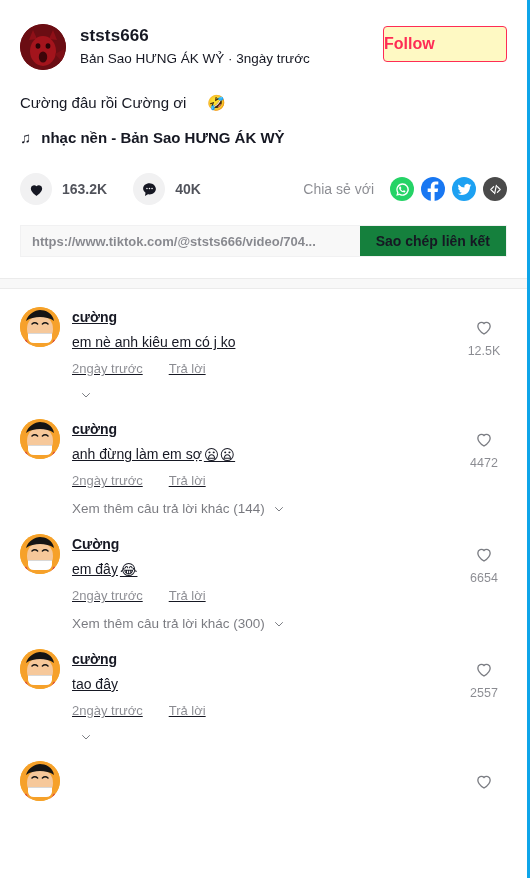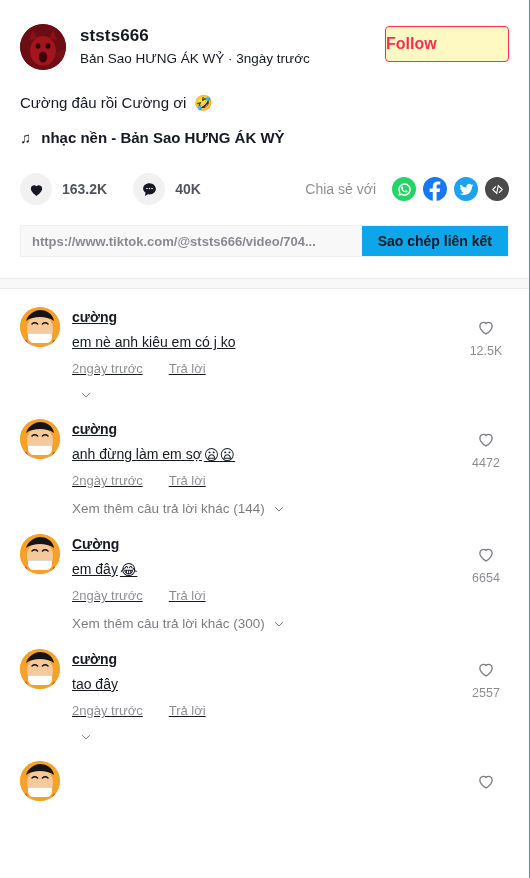--- a/index.html
+++ b/index.html
@@ -14,21 +14,21 @@
     color: #161823;
     overflow: hidden;
     position: relative;
   }
   .page {
     width: 530px;
     height: 878px;
     position: relative;
     background: #fff;
     box-sizing: border-box;
-    border-right: 1px solid #0ea5e9;
+    border-right: 3px solid #0ea5e9;
     overflow: hidden;
   }
 
   
   .header {
     padding: 24px 20px 0 20px;
   }
   .author-row {
     display: flex;
     align-items: flex-start;
@@ -79,21 +79,21 @@
     margin-top: 2px;
   }
 
   .caption {
     font-size: 15px;
     line-height: 21px;
     color: #161823;
     margin: 22px 0 0 0;
     display: flex;
     align-items: center;
-    gap: 8px;
+    gap: 21px;
   }
   .music-row {
     display: flex;
     align-items: center;
     margin-top: 16px;
     font-size: 15px;
     font-weight: bold;
     color: #161823;
     cursor: pointer;
   }
@@ -173,21 +173,21 @@
     overflow: hidden;
     white-space: nowrap;
     text-overflow: ellipsis;
     border: none;
     min-width: 0;
     font-family: "Liberation Sans", sans-serif;
     font-weight: bold;
   }
   .copy-btn {
     flex: 0 0 auto;
-    background: #0ea5e9;
+    background: #15803d;
     font-size: 14px;
     font-weight: bold;
     color: #161823;
     display: flex;
     align-items: center;
     padding: 0 16px;
     cursor: pointer;
     white-space: nowrap;
   }
 

